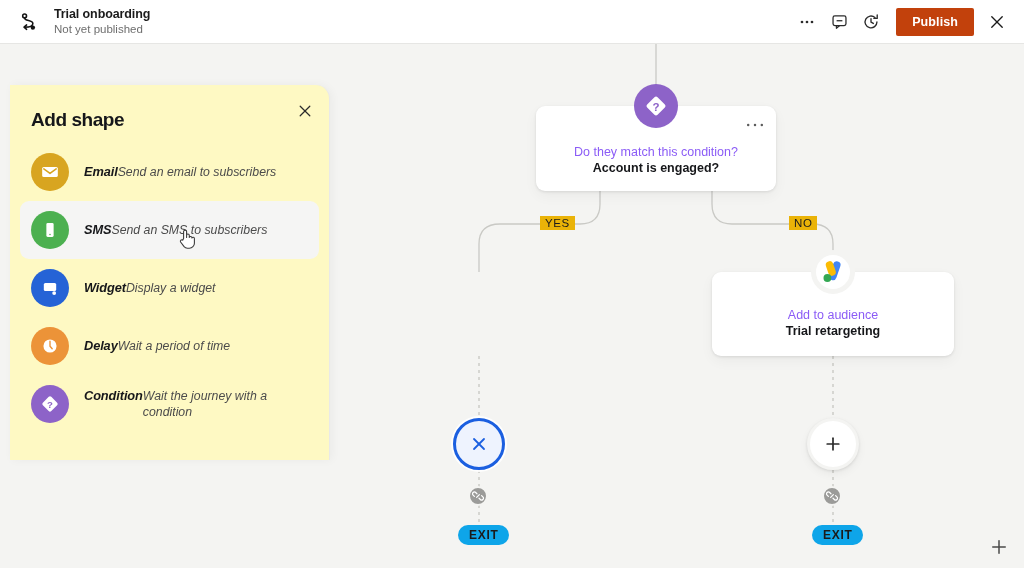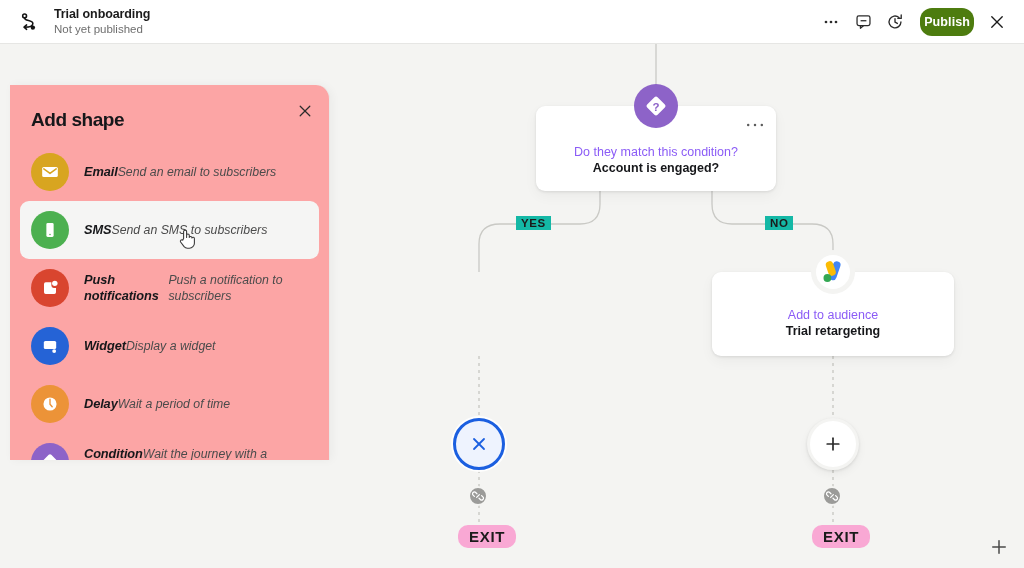--- a/index.html
+++ b/index.html
@@ -42,24 +42,24 @@
     margin-left: auto; display: flex; align-items: center;
     margin-right: 12px; gap: 2px;
   }
   .hdr-icon-btn {
     width: 30px; height: 30px; border-radius: 5px;
     display: flex; align-items: center; justify-content: center;
     cursor: pointer; background: transparent; border: none; padding: 0;
     color: #2b2b2b;
   }
   #publish-button {
-    background: #4d7c0f; color: #ffffff;
+    background: #c2410c; color: #ffffff;
     font-size: 12.5px; font-weight: bold;
-    border: none; border-radius: 12px;
-    height: 28px; padding: 0 4px;
+    border: none; border-radius: 2px;
+    height: 28px; padding: 0 16px;
     margin-left: 8px; margin-right: 6px;
     cursor: pointer; letter-spacing: 0.1px;
     font-family: "Liberation Sans", sans-serif;
   }
   #close-window-button {
     width: 30px; height: 30px; display: flex;
     align-items: center; justify-content: center;
     cursor: pointer; color: #1b1b1b;
   }
 
@@ -108,23 +108,23 @@
   #condition-node { left: 536px; top: 62px; width: 240px; height: 85px;
     padding-bottom: 14px; }
   #condition-badge { background: #8d63c8; }
   #update-record-node { left: 358px; top: 228px; width: 242px; height: 84px;
     padding-bottom: 16px; }
   #add-audience-node { left: 712px; top: 228px; width: 242px; height: 84px;
     padding-bottom: 16px; }
 
   
   .branch-label {
-    position: absolute; font-size: 11.5px; font-weight: bold;
+    position: absolute; font-size: 11.5px; font-weight: normal;
     color: #1b1b1b; letter-spacing: 0.6px;
-    background: #14b8a6; padding: 1px 5px;
+    background: #eab308; padding: 1px 5px; margin-left: 24px;
   }
   #branch-label-yes { left: 516px; top: 172px; }
   #branch-label-no  { left: 765px; top: 172px; }
 
   
   .endpoint {
     position: absolute; width: 52px; height: 52px;
     border-radius: 50%;
     display: flex; align-items: center; justify-content: center;
     cursor: pointer; box-sizing: border-box;
@@ -148,42 +148,42 @@
     position: absolute; width: 20px; height: 20px; border-radius: 50%;
     background: #9b9b99; color: #ffffff;
     display: flex; align-items: center; justify-content: center;
     border: 2px solid #f4f4f2; cursor: pointer; box-sizing: border-box;
   }
   #link-chip-left { left: 468px; top: 442px; }
   #link-chip-right { left: 822px; top: 442px; }
 
   .exit-pill {
     position: absolute;
-    background: #f9a8d4; color: #1b1b1b;
-    font-size: 15px; font-weight: bold; letter-spacing: 0.7px;
+    background: #0ea5e9; color: #1b1b1b;
+    font-size: 12px; font-weight: bold; letter-spacing: 0.7px;
     border-radius: 10px; padding: 3px 11px;
     cursor: pointer;
   }
   #exit-pill-left { left: 458px; top: 481px; }
   #exit-pill-right { left: 812px; top: 481px; }
 
   
   #canvas-add-button {
     position: absolute; right: 10px; bottom: 6px;
     width: 30px; height: 30px;
     display: flex; align-items: center; justify-content: center;
     color: #4a4a4a; cursor: pointer; border-radius: 5px;
   }
 
   
   #add-shape-panel {
     position: absolute;
     left: 10px; top: 85px;
     width: 320px; height: 375px;
-    background: #fca5a5;
+    background: #fef9c3;
     border-top-right-radius: 14px;
     border-right: 1px solid #e9e9e7;
     box-shadow: 2px 0 10px rgba(0,0,0,0.045);
     box-sizing: border-box;
     z-index: 20;
     overflow: hidden;
   }
   #panel-close-button {
     position: absolute; right: 12px; top: 14px;
     width: 24px; height: 24px; border-radius: 4px;
@@ -403,33 +403,20 @@
           <rect x="7.0" y="3.4" width="8.0" height="15.2" rx="1.5" fill="#ffffff"></rect>
           <circle cx="11" cy="16.0" r="0.85" fill="#4cb050"></circle>
         </svg>
       </div>
       <div class="shape-texts">
         <div class="shape-name">SMS</div>
         <div class="shape-desc">Send an SMS to subscribers</div>
       </div>
     </div>
 
-    <div class="shape-row">
-      <div class="shape-icon" style="background:#d9452f">
-        <svg width="20" height="20" viewBox="0 0 22 22" fill="none">
-          <path d="M4.4 6.6 a1.9 1.9 0 0 1 1.9-1.9 h6.2 v3.6 a2.6 2.6 0 0 0 2.6 2.6 h2.5 v4.9
-                   a1.9 1.9 0 0 1 -1.9 1.9 h-9.4 a1.9 1.9 0 0 1 -1.9 -1.9 z" fill="#ffffff"></path>
-          <circle cx="16.3" cy="5.9" r="3.0" fill="#ffffff"></circle>
-        </svg>
-      </div>
-      <div class="shape-texts">
-        <div class="shape-name">Push notifications</div>
-        <div class="shape-desc">Push a notification to subscribers</div>
-      </div>
-    </div>
 
     <div class="shape-row">
       <div class="shape-icon" style="background:#2563d6">
         <svg width="20" height="20" viewBox="0 0 22 22" fill="none">
           <rect x="4.2" y="5.4" width="13.6" height="9.0" rx="1.7" fill="#ffffff"></rect>
           <circle cx="15.6" cy="16.6" r="2.1" fill="#ffffff"></circle>
         </svg>
       </div>
       <div class="shape-texts">
         <div class="shape-name">Widget</div>

